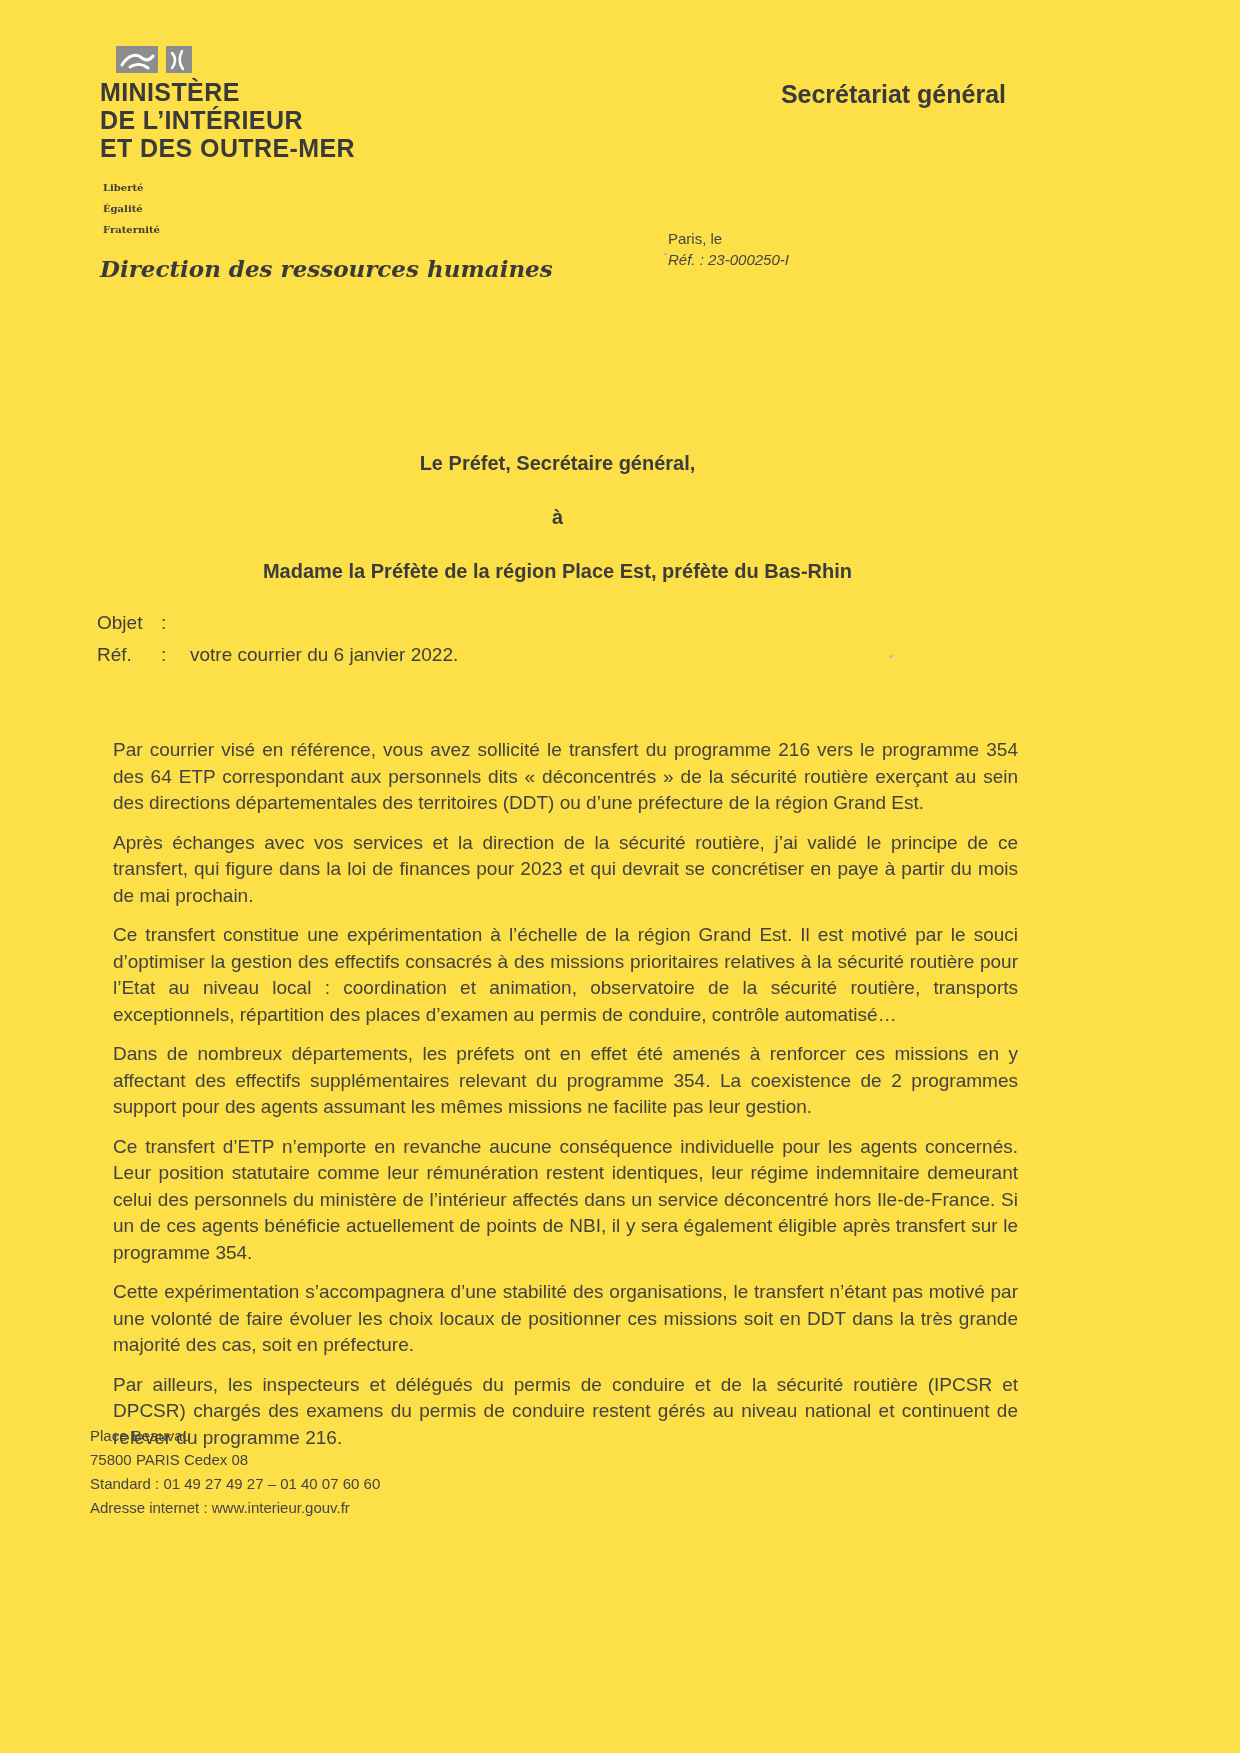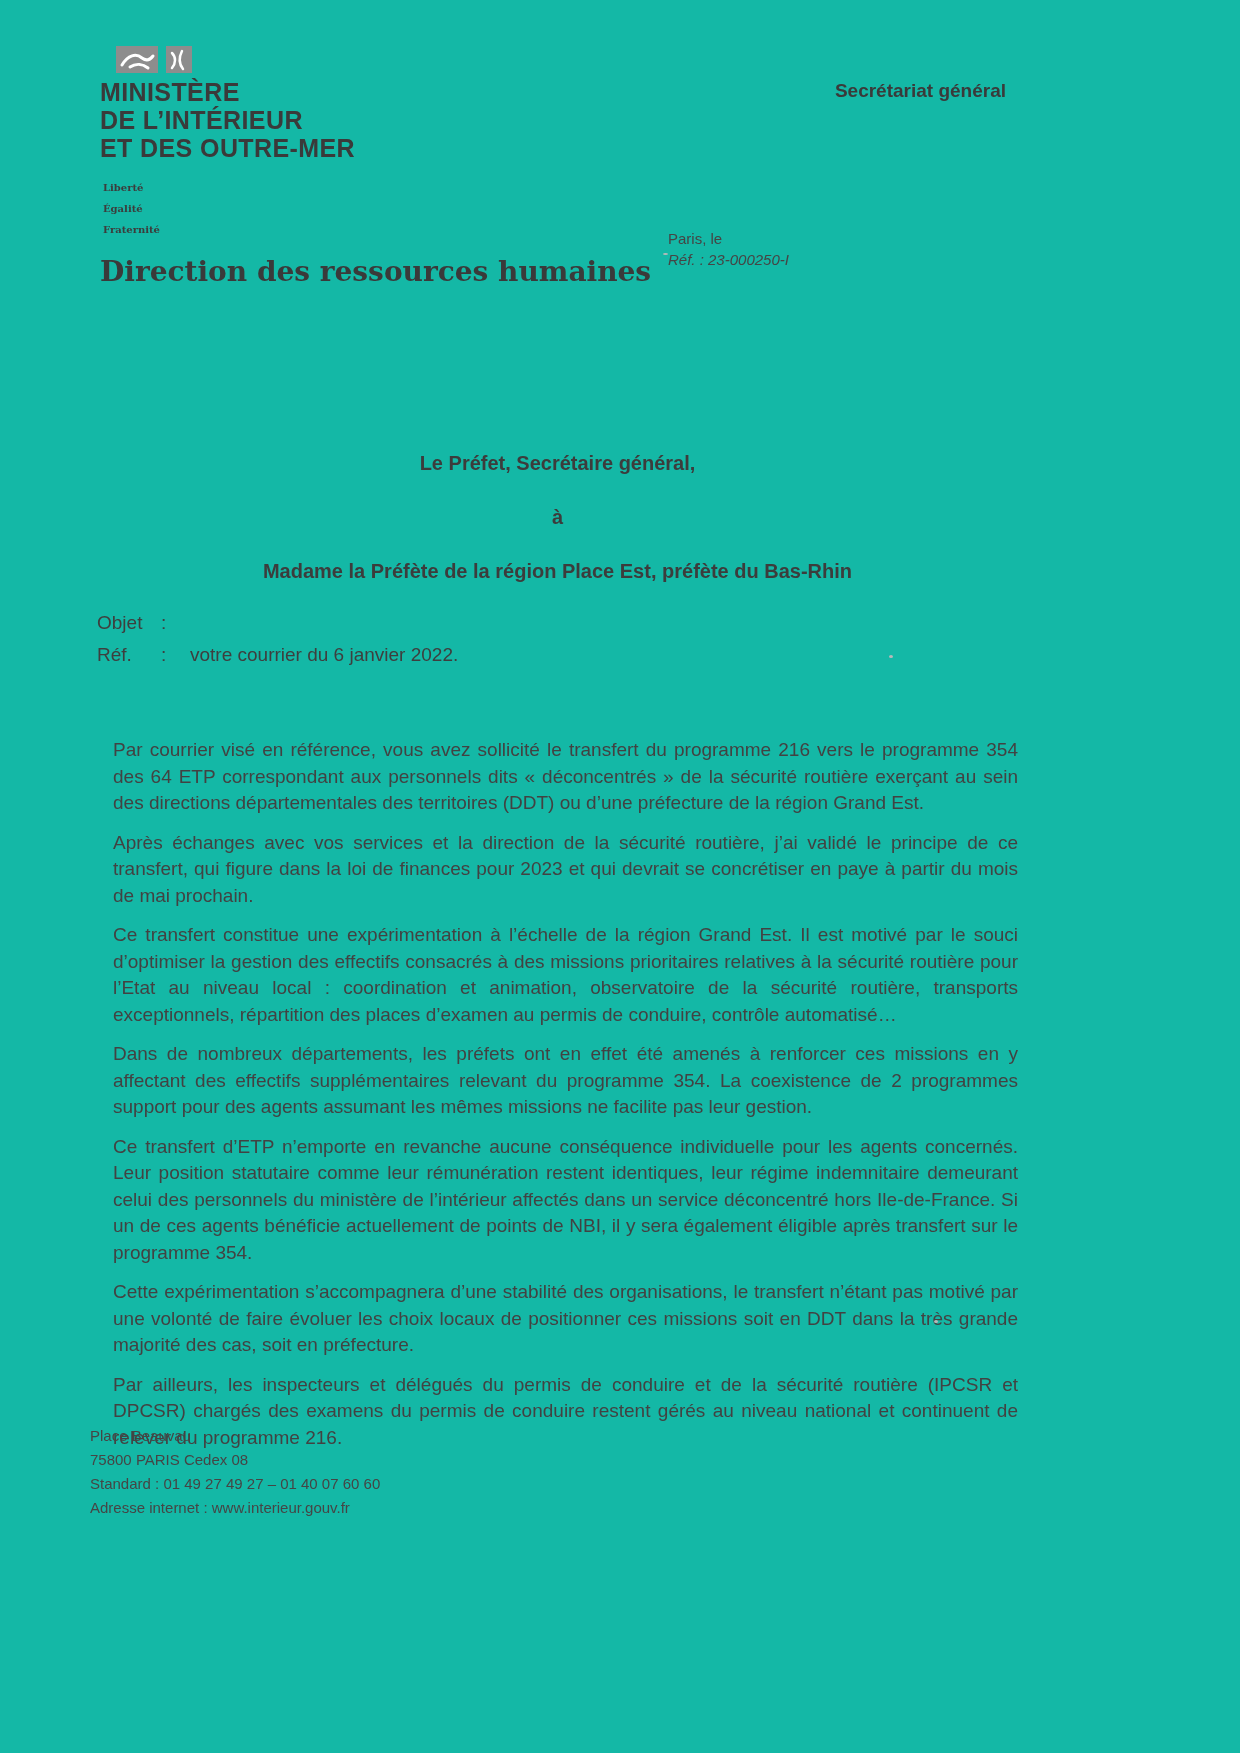--- a/index.html
+++ b/index.html
@@ -1,46 +1,46 @@
 <!DOCTYPE html>
 <html lang="fr"><head>
 <meta charset="utf-8">
 <style>
   html, body { margin: 0; padding: 0; background: #e8e8e8; }
   .page {
     position: relative;
     width: 1240px;
     height: 1753px;
     margin: 0 auto;
-    background: #14b8a6;
+    background: #fde047;
     font-family: "Liberation Sans", sans-serif;
     color: #3f3f3f;
     overflow: hidden;
   }
 
   
   .logo { position: absolute; left: 116px; top: 45px; }
   .ministry {
     position: absolute; left: 100px; top: 78px;
     font-size: 25px; font-weight: 800; line-height: 28px;
     letter-spacing: 0.4px; color: #3a3a3a;
   }
   .motto {
     position: absolute; left: 103px; top: 166px;
     font-family: "DejaVu Serif", serif; font-weight: 700;
     font-size: 10px; line-height: 21px; color: #3c3c3c; margin-top: 11px;
   }
   .secretariat {
     position: absolute; right: 234px; top: 80px;
-    font-size: 19px; font-weight: 800; color: #3a3a3a;
+    font-size: 25px; font-weight: 800; color: #3a3a3a;
   }
   .direction {
     position: absolute; left: 100px; top: 255px;
-    font-family: "DejaVu Serif", serif; font-weight: 700;
-    font-size: 28px; color: #3a3a3a;
+    font-family: "DejaVu Serif", serif; font-style: italic; font-weight: 700;
+    font-size: 23px; color: #3a3a3a;
   }
   .date-block { position: absolute; left: 668px; top: 228px; font-size: 15px; line-height: 21px; color: #454545; }
   .date-block .ref { font-style: italic; }
 
   
   .address-block {
     position: absolute; left: 97px; top: 452px; width: 921px;
     text-align: center; font-weight: 700; font-size: 20px; color: #3c3c3c;
   }
   .address-block .line-a { margin: 0; }

